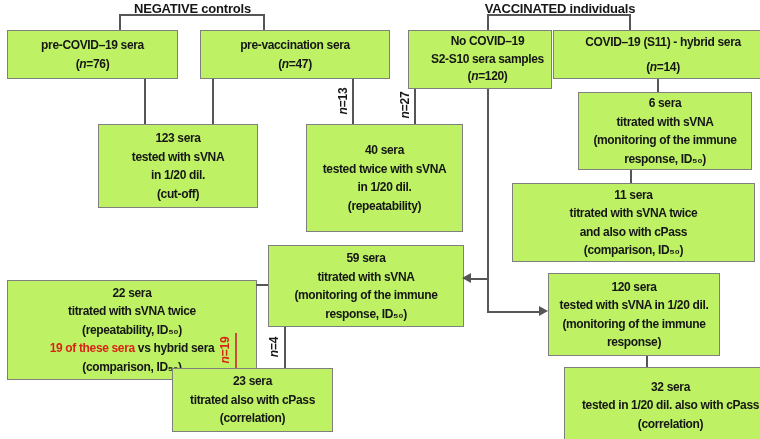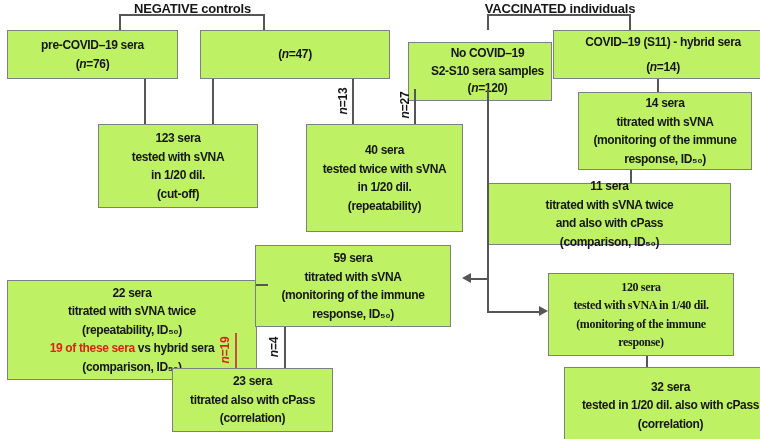--- a/index.html
+++ b/index.html
@@ -56,24 +56,25 @@
   <div class="hline" style="left:488px;top:14px;width:143px;"></div>
   <div class="vline" style="left:487px;top:14px;height:16px;"></div>
   <div class="vline" style="left:629px;top:14px;height:16px;"></div>
 
   <div class="box" style="left:7px;top:30px;width:171px;height:49px;">
     <div class="ln">pre-COVID–19 sera</div>
     <div class="ln"><span>(</span><span class="it">n</span><span>=76)</span></div>
   </div>
 
   <div class="box" style="left:200px;top:30px;width:190px;height:49px;">
+    <div class="ln">pre-vaccination sera</div>
     <div class="ln"><span>(</span><span class="it">n</span><span>=47)</span></div>
   </div>
 
-  <div class="box" style="left:408px;top:42px;width:144px;height:59px;line-height:17.5px;padding-left:15px;">
+  <div class="box" style="left:408px;top:30px;width:144px;height:59px;line-height:17.5px;padding-left:15px;">
     <div class="ln">No COVID–19</div>
     <div class="ln">S2-S10 sera samples</div>
     <div class="ln"><span>(</span><span class="it">n</span><span>=120)</span></div>
   </div>
 
   <div class="box" style="left:553px;top:30px;width:220px;height:49px;gap:7px;">
     <div class="ln">COVID–19 (S11) - hybrid sera</div>
     <div class="ln"><span>(</span><span class="it">n</span><span>=14)</span></div>
   </div>
 
@@ -85,51 +86,51 @@
   </div>
 
   <div class="box" style="left:306px;top:124px;width:157px;height:108px;">
     <div class="ln">40 sera</div>
     <div class="ln">tested twice with sVNA</div>
     <div class="ln">in 1/20 dil.</div>
     <div class="ln">(repeatability)</div>
   </div>
 
   <div class="box" style="left:578px;top:92px;width:174px;height:78px;">
-    <div class="ln">14 sera</div>
+    <div class="ln">6 sera</div>
     <div class="ln">titrated with sVNA</div>
     <div class="ln">(monitoring of the immune</div>
     <div class="ln">response, ID₅₀)</div>
   </div>
 
-  <div class="box" style="left:488px;top:183px;width:243px;height:62px;">
+  <div class="box" style="left:512px;top:183px;width:243px;height:79px;">
     <div class="ln">11 sera</div>
     <div class="ln">titrated with sVNA twice</div>
     <div class="ln">and also with cPass</div>
     <div class="ln">(comparison, ID₅₀)</div>
   </div>
 
   <div class="box" style="left:7px;top:233px;width:250px;height:100px;margin-top:47px;">
     <div class="ln">22 sera</div>
     <div class="ln">titrated with sVNA twice</div>
     <div class="ln">(repeatability, ID₅₀)</div>
     <div class="ln"><span class="red-t">19 of these sera</span><span> vs hybrid sera</span></div>
     <div class="ln">(comparison, ID₅₀)</div>
   </div>
 
-  <div class="box" style="left:255px;top:245px;width:196px;height:82px;">
+  <div class="box" style="left:268px;top:245px;width:196px;height:82px;">
     <div class="ln">59 sera</div>
     <div class="ln">titrated with sVNA</div>
     <div class="ln">(monitoring of the immune</div>
     <div class="ln">response, ID₅₀)</div>
   </div>
 
-  <div class="box" style="left:548px;top:273px;width:186px;height:83px;font-family:Liberation Serif, serif;">
+  <div class="box" style="left:548px;top:273px;width:172px;height:83px;">
     <div class="ln">120 sera</div>
-    <div class="ln">tested with sVNA in 1/40 dil.</div>
+    <div class="ln">tested with sVNA in 1/20 dil.</div>
     <div class="ln">(monitoring of the immune</div>
     <div class="ln">response)</div>
   </div>
 
   <div class="box" style="left:172px;top:368px;width:161px;height:64px;">
     <div class="ln">23 sera</div>
     <div class="ln">titrated also with cPass</div>
     <div class="ln">(correlation)</div>
   </div>
 

